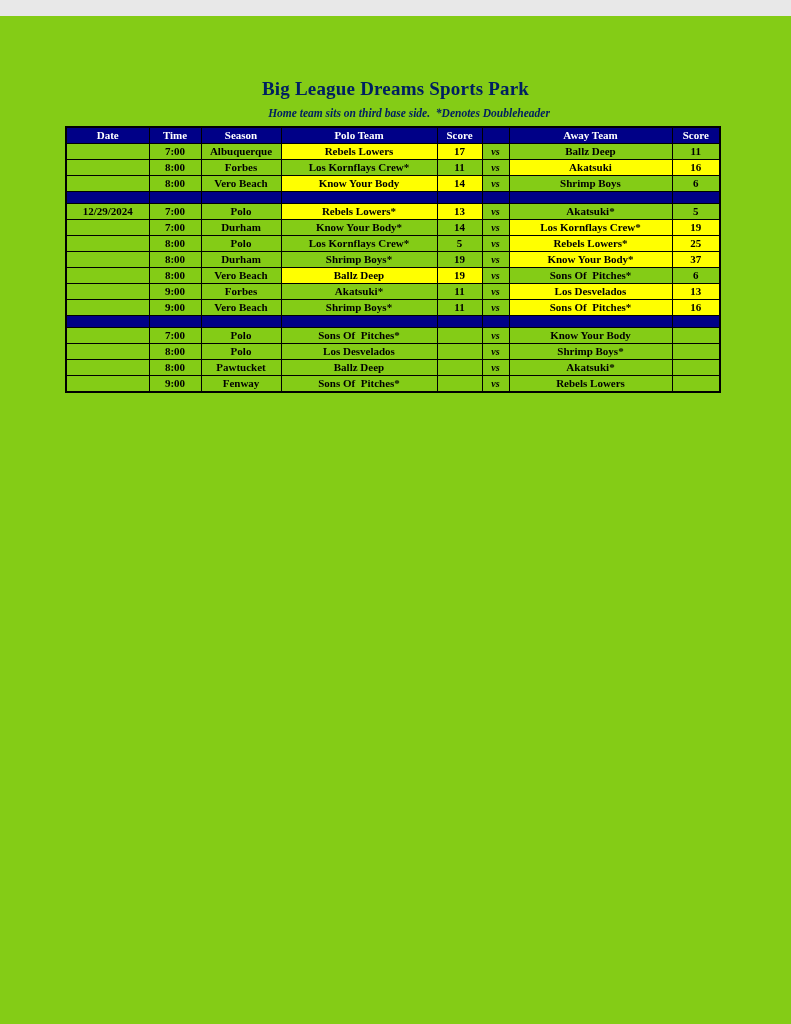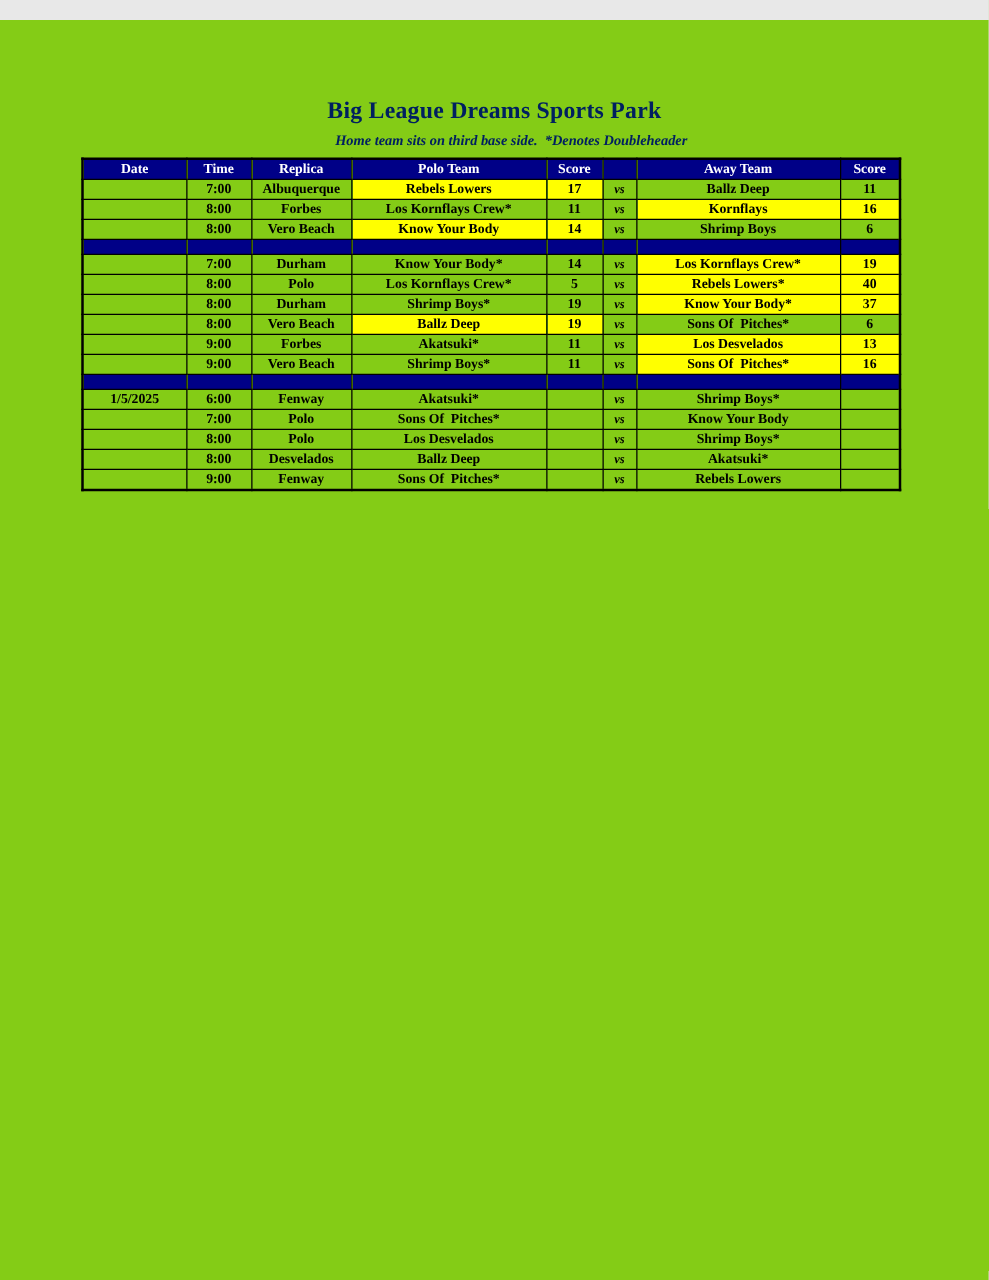--- a/index.html
+++ b/index.html
@@ -97,21 +97,21 @@
       <col style="width:156px">
       <col style="width:45px">
       <col style="width:27px">
       <col style="width:163px">
       <col style="width:48px">
     </colgroup>
     <thead>
       <tr>
           <th>Date</th>
           <th>Time</th>
-          <th>Replica</th>
+          <th>Season</th>
           <th>Polo Team</th>
           <th>Score</th>
           <th></th>
           <th>Away Team</th>
           <th>Score</th>
         </tr>
     </thead>
     <tbody>
         <tr>
           <td></td>
@@ -123,21 +123,21 @@
           <td>Ballz Deep</td>
           <td>11</td>
         </tr>
         <tr>
           <td></td>
           <td>8:00</td>
           <td>Forbes</td>
           <td>Los Kornflays Crew*</td>
           <td>11</td>
           <td class="vs">vs</td>
-          <td class="hl">Kornflays</td>
+          <td class="hl">Akatsuki</td>
           <td class="hl">16</td>
         </tr>
         <tr>
           <td></td>
           <td>8:00</td>
           <td>Vero Beach</td>
           <td class="hl">Know Your Body</td>
           <td class="hl">14</td>
           <td class="vs">vs</td>
           <td>Shrimp Boys</td>
@@ -147,38 +147,48 @@
           <td></td>
           <td></td>
           <td></td>
           <td></td>
           <td></td>
           <td></td>
           <td></td>
           <td></td>
         </tr>
         <tr>
+          <td>12/29/2024</td>
+          <td>7:00</td>
+          <td>Polo</td>
+          <td class="hl">Rebels Lowers*</td>
+          <td class="hl">13</td>
+          <td class="vs">vs</td>
+          <td>Akatsuki*</td>
+          <td>5</td>
+        </tr>
+        <tr>
           <td></td>
           <td>7:00</td>
           <td>Durham</td>
           <td>Know Your Body*</td>
           <td>14</td>
           <td class="vs">vs</td>
           <td class="hl">Los Kornflays Crew*</td>
           <td class="hl">19</td>
         </tr>
         <tr>
           <td></td>
           <td>8:00</td>
           <td>Polo</td>
           <td>Los Kornflays Crew*</td>
           <td>5</td>
           <td class="vs">vs</td>
           <td class="hl">Rebels Lowers*</td>
-          <td class="hl">40</td>
+          <td class="hl">25</td>
         </tr>
         <tr>
           <td></td>
           <td>8:00</td>
           <td>Durham</td>
           <td>Shrimp Boys*</td>
           <td>19</td>
           <td class="vs">vs</td>
           <td class="hl">Know Your Body*</td>
           <td class="hl">37</td>
@@ -217,53 +227,43 @@
           <td></td>
           <td></td>
           <td></td>
           <td></td>
           <td></td>
           <td></td>
           <td></td>
           <td></td>
         </tr>
         <tr>
-          <td>1/5/2025</td>
-          <td>6:00</td>
-          <td>Fenway</td>
-          <td>Akatsuki*</td>
+          <td></td>
+          <td>7:00</td>
+          <td>Polo</td>
+          <td>Sons Of  Pitches*</td>
+          <td></td>
+          <td class="vs">vs</td>
+          <td>Know Your Body</td>
+          <td></td>
+        </tr>
+        <tr>
+          <td></td>
+          <td>8:00</td>
+          <td>Polo</td>
+          <td>Los Desvelados</td>
           <td></td>
           <td class="vs">vs</td>
           <td>Shrimp Boys*</td>
           <td></td>
         </tr>
         <tr>
           <td></td>
-          <td>7:00</td>
-          <td>Polo</td>
-          <td>Sons Of  Pitches*</td>
-          <td></td>
-          <td class="vs">vs</td>
-          <td>Know Your Body</td>
-          <td></td>
-        </tr>
-        <tr>
-          <td></td>
-          <td>8:00</td>
-          <td>Polo</td>
-          <td>Los Desvelados</td>
-          <td></td>
-          <td class="vs">vs</td>
-          <td>Shrimp Boys*</td>
-          <td></td>
-        </tr>
-        <tr>
-          <td></td>
-          <td>8:00</td>
-          <td>Desvelados</td>
+          <td>8:00</td>
+          <td>Pawtucket</td>
           <td>Ballz Deep</td>
           <td></td>
           <td class="vs">vs</td>
           <td>Akatsuki*</td>
           <td></td>
         </tr>
         <tr>
           <td></td>
           <td>9:00</td>
           <td>Fenway</td>

